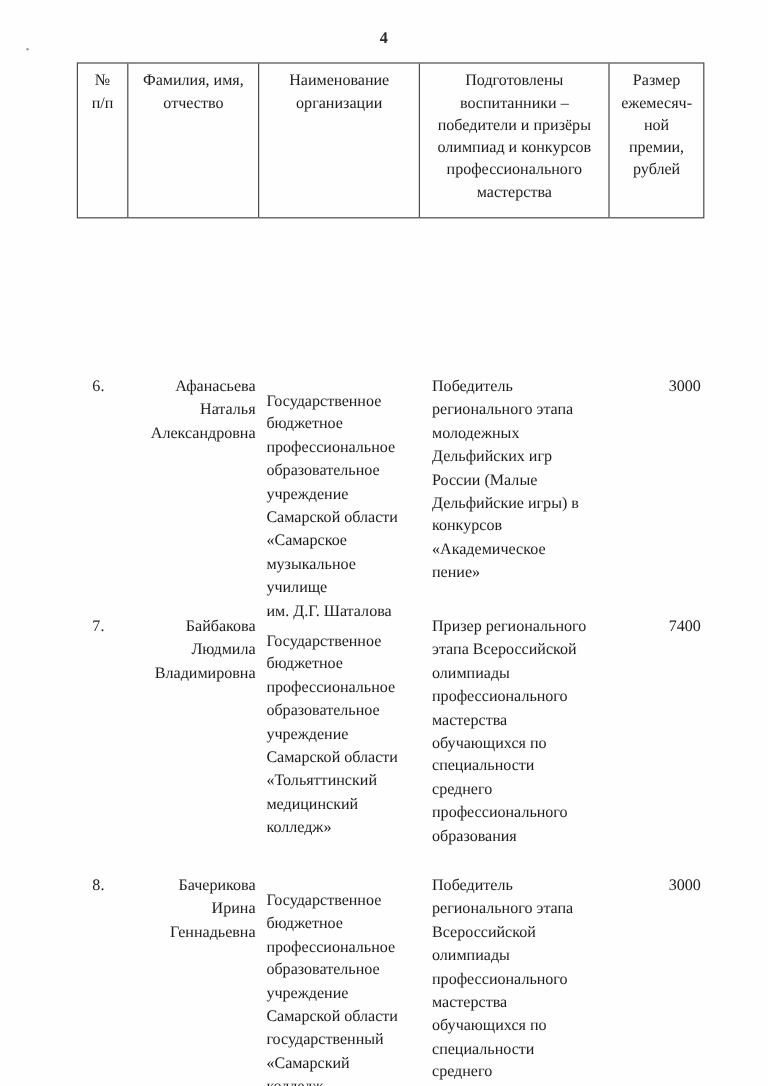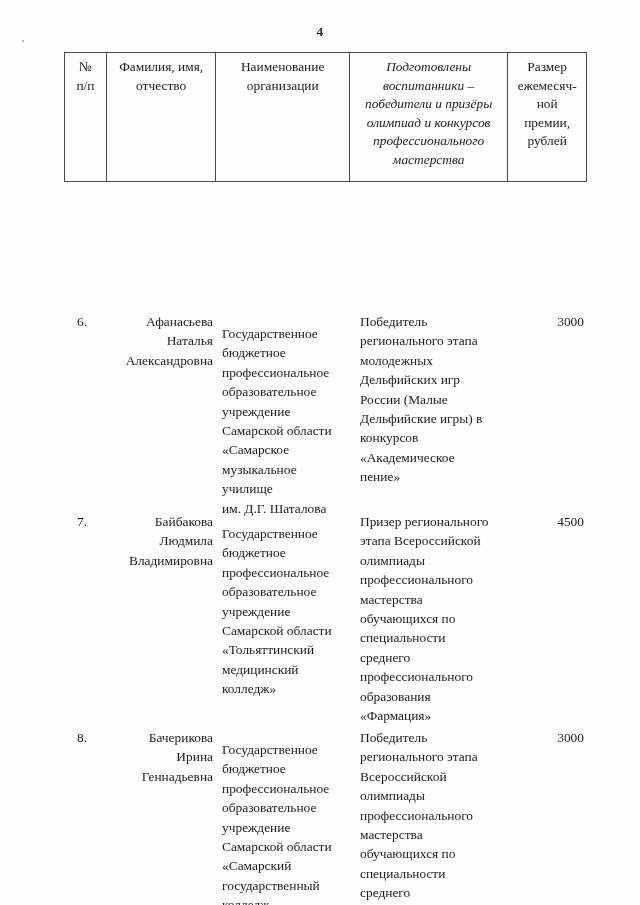--- a/index.html
+++ b/index.html
@@ -68,21 +68,21 @@
     text-align: center;
     font-size: 13.4px;
     line-height: 18.6px;
     color: #1c1c1c;
   }
   .thead .th:last-child { border-right: none; }
 
   .col-num   { width: 42px; }
   .col-name  { width: 110px; }
   .col-org   { width: 134px; }
-  .col-ach   { width: 159px; font-style: italic; }
+  .col-ach   { width: 159px; }
   .col-sum   { width: 78px; }
 
   
   .tbody { position: relative; }
   .trow {
     display: flex;
     position: absolute;
     left: 0;
     width: 523px;
   }
@@ -202,40 +202,39 @@
             <span class="line">Призер регионального</span>
             <span class="line">этапа Всероссийской</span>
             <span class="line">олимпиады</span>
             <span class="line">профессионального</span>
             <span class="line">мастерства</span>
             <span class="line">обучающихся по</span>
             <span class="line">специальности</span>
             <span class="line">среднего</span>
             <span class="line">профессионального</span>
             <span class="line">образования</span>
-            <span class="line">«Фармация»</span>
-          </div>
-          <div class="td c-sum">4500</div>
+          </div>
+          <div class="td c-sum">7400</div>
         </div>
         <div class="trow" style="top: 546px;">
           <div class="td c-num">8.</div>
           <div class="td c-name">
             <span class="line">Бачерикова</span>
             <span class="line">Ирина</span>
             <span class="line">Геннадьевна</span>
           </div>
           <div class="td c-org">
             <span class="line">Государственное</span>
             <span class="line">бюджетное</span>
             <span class="line">профессиональное</span>
             <span class="line">образовательное</span>
             <span class="line">учреждение</span>
             <span class="line">Самарской области</span>
+            <span class="line">государственный</span>
             <span class="line">«Самарский</span>
-            <span class="line">государственный</span>
             <span class="line">колледж</span>
             <span class="line">сервисных</span>
           </div>
           <div class="td c-ach">
             <span class="line">Победитель</span>
             <span class="line">регионального этапа</span>
             <span class="line">Всероссийской</span>
             <span class="line">олимпиады</span>
             <span class="line">профессионального</span>
             <span class="line">мастерства</span>

